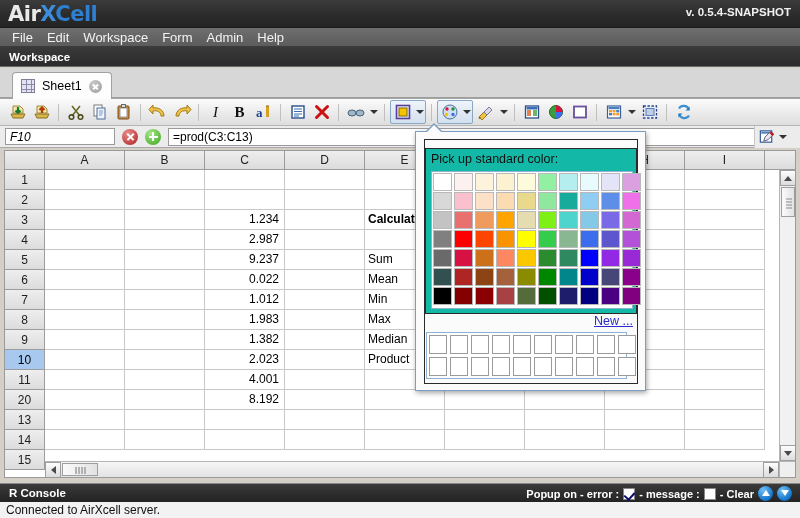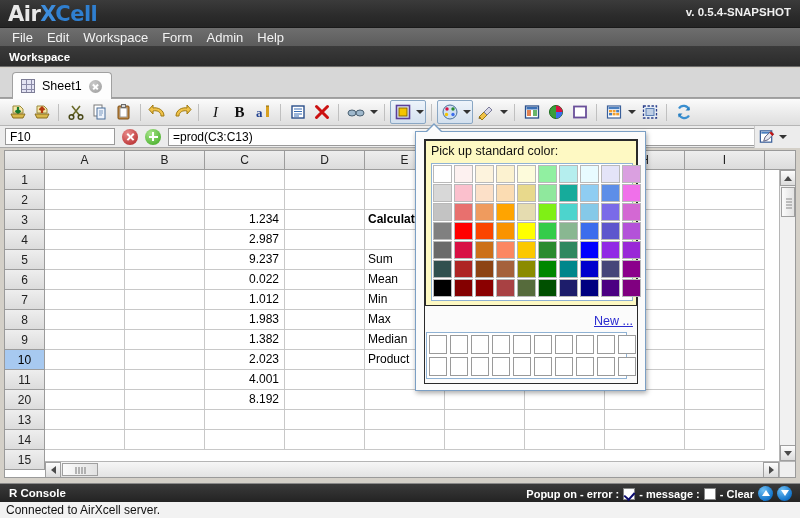--- a/index.html
+++ b/index.html
@@ -117,21 +117,21 @@
 
   
   #formulabar{
     position:absolute; left:0; top:126px; width:800px; height:22px;
     background:#ececec; border-bottom:1px solid #a9a9a9;
     display:flex; align-items:center;
   }
   #cellref{
     width:110px; height:17px; margin-left:5px; background:#fff;
     border:1px solid #9a9a9a; font-size:12px; padding:1px 4px;
-    font-family:"Liberation Sans",sans-serif; color:#000;
+    font-family:"Liberation Sans",sans-serif; color:#000;font-style:italic;
   }
   .fbbtn{ width:16px;height:16px;border-radius:50%; margin-left:7px; position:relative; cursor:pointer;}
   .fbbtn.red{ background:radial-gradient(circle at 35% 28%,#e88b8b,#c14040 70%,#a33131); }
   .fbbtn.green{ background:radial-gradient(circle at 35% 28%,#a8e58c,#59b93b 70%,#3f9a28); }
   .fbbtn.red:before,.fbbtn.red:after{
     content:"";position:absolute;left:3.5px;top:7px;width:9px;height:1.8px;background:#fff;}
   .fbbtn.red:before{transform:rotate(45deg);} .fbbtn.red:after{transform:rotate(-45deg);}
   .fbbtn.green:before,.fbbtn.green:after{content:"";position:absolute;background:#fff;}
   .fbbtn.green:before{left:3.5px;top:7px;width:9px;height:2px;}
   .fbbtn.green:after{left:7px;top:3.5px;width:2px;height:9px;}
@@ -230,22 +230,22 @@
     content:""; position:absolute; left:0; top:0;
     border-left:9px solid transparent; border-right:9px solid transparent;
     border-bottom:9px solid #7b9fc4;
   }
   #popup-tail:after{
     content:""; position:absolute; left:2px; top:2px;
     border-left:7px solid transparent; border-right:7px solid transparent;
     border-bottom:7px solid #fbfbfb;
   }
   #popup-inner{
-    position:absolute; left:9px; top:8px; width:212px; height:166px;
-    background:#fef9c3; border:1px solid #2a2a2a;
+    position:absolute; left:9px; top:16px; width:212px; height:166px;
+    background:#14b8a6; border:1px solid #2a2a2a;
   }
   #popup-title{
     position:absolute; left:5px; top:3px; font-size:12.5px; color:#111;
   }
   #swatchbox{
     position:absolute; left:5px; top:22px; width:202px; height:138px;
     background:#fff; border:1px solid #8fb2d4;
   }
   .swrow{ display:flex; height:19px; margin-bottom:0; }
   .sw{

